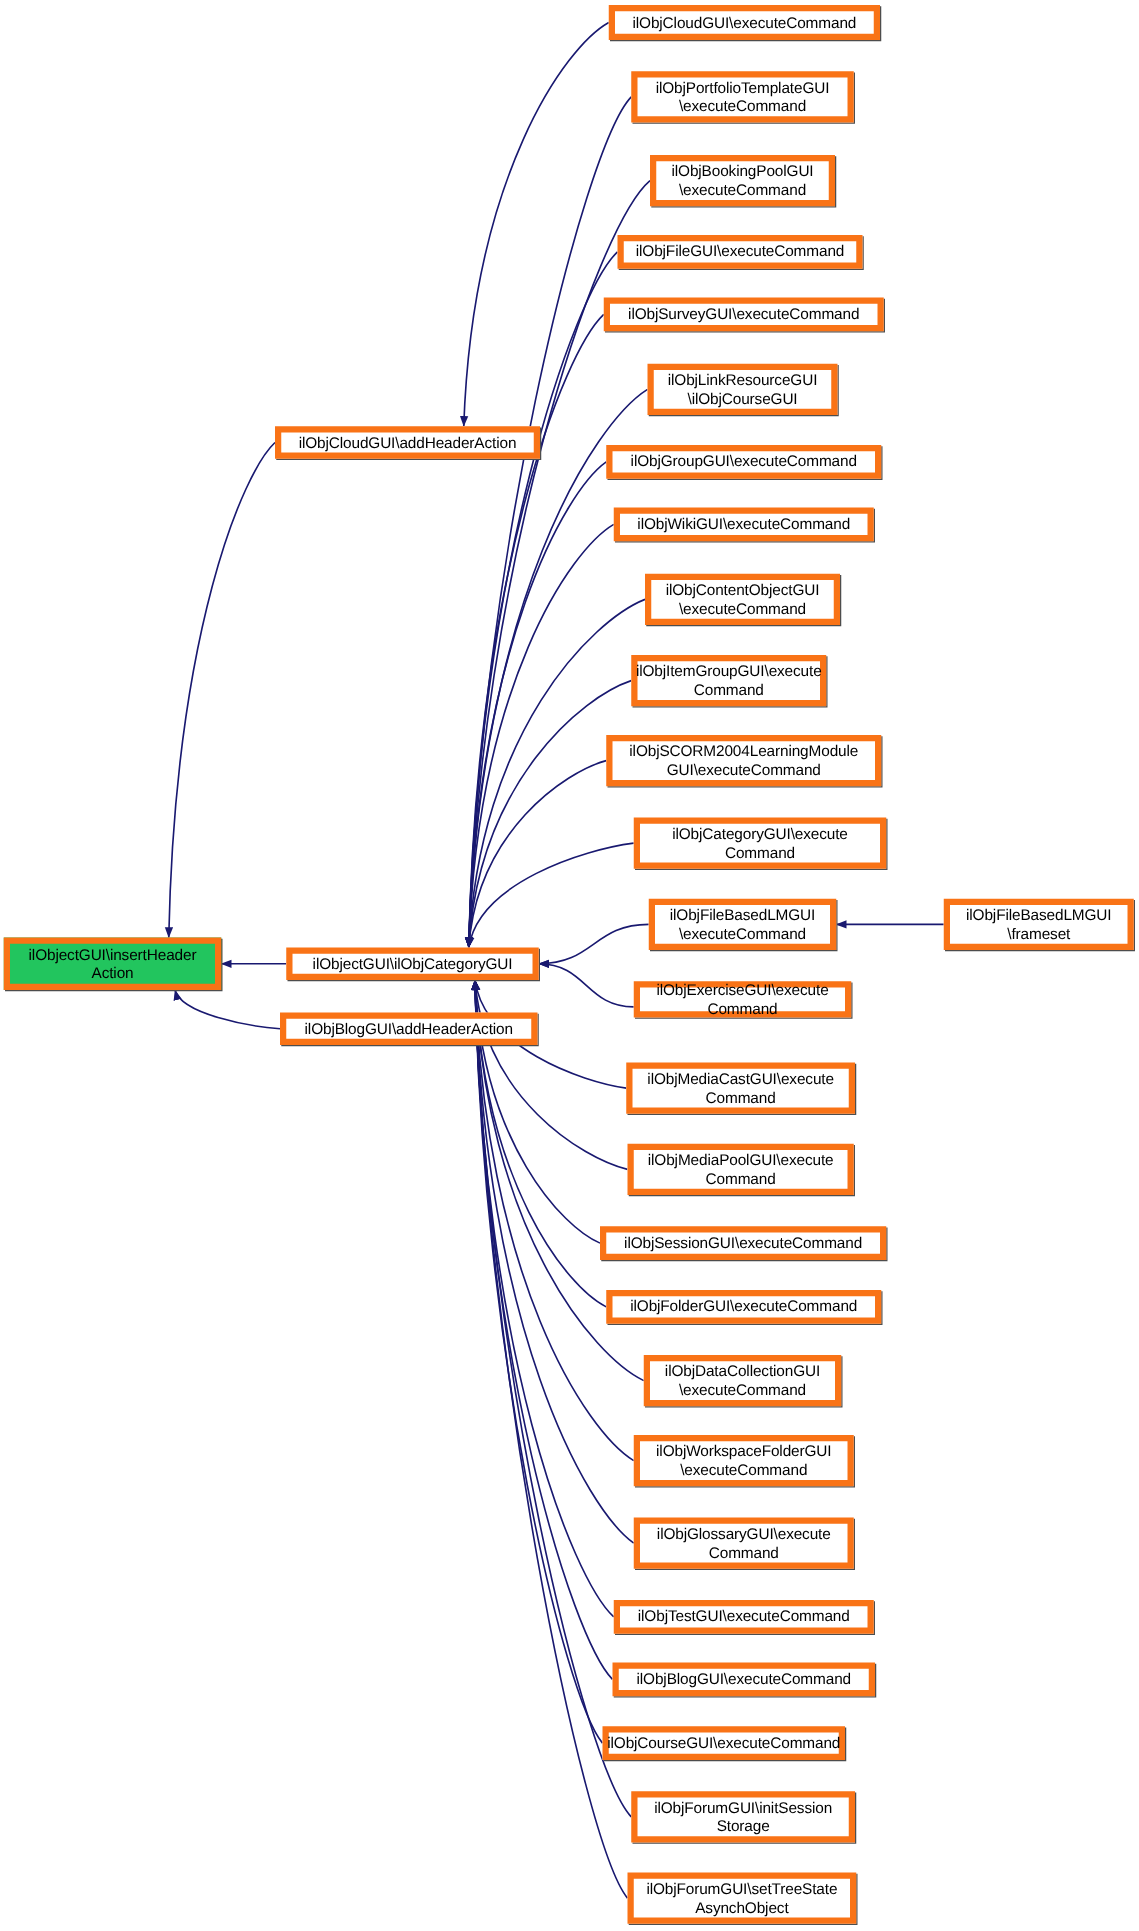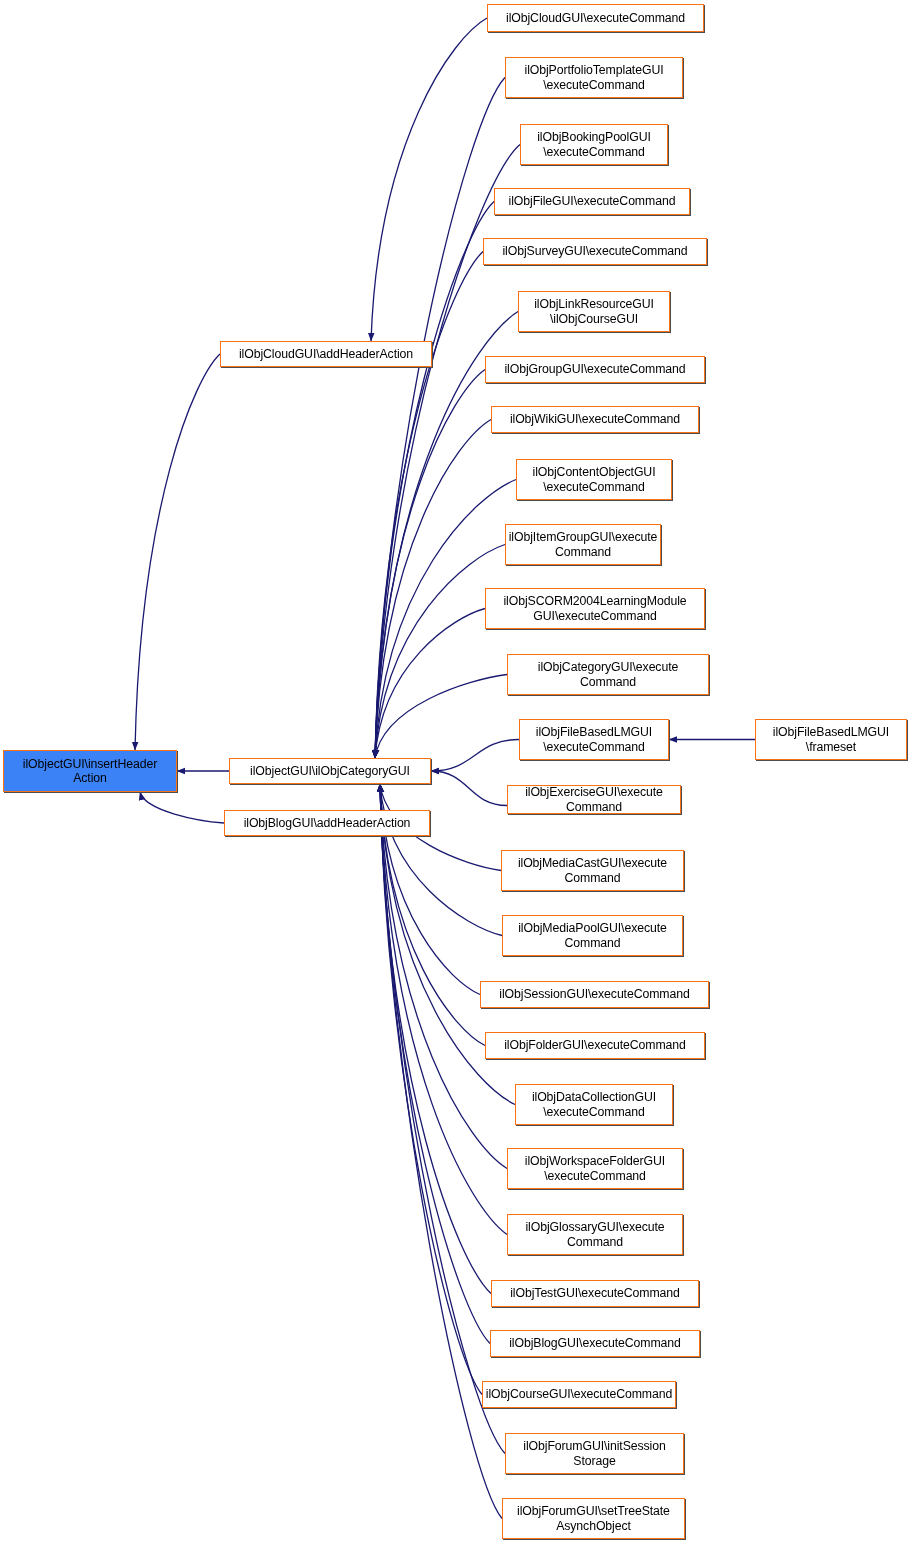--- a/index.html
+++ b/index.html
@@ -13,36 +13,36 @@
   }
   svg#edges{
     position:absolute;
     left:0; top:0;
     width:911px; height:1545px;
     pointer-events:none;
   }
   .node{
     position:absolute;
     box-sizing:border-box;
-    border:1px solid #f97316;
+    border:5px solid #f97316;
     background:#ffffff;
     color:#000000;
     font-size:12.3px;
     line-height:14.5px;
     display:flex;
     align-items:center;
     justify-content:center;
     text-align:center;
     letter-spacing:-0.1px;
     white-space:pre-line;
     z-index:5;
     box-shadow:1px 1px 0 0 #4d4d4d;
   }
   .node.highlight{
-    background:#3b82f6;
+    background:#22c55e;
     text-align:center;
   }
 </style>
 </head>
 <body>
 
 <div id="canvas">
   <svg id="edges" viewBox="0 0 911 1545">
     <defs>
       <marker id="arrow" markerWidth="9" markerHeight="9" refX="8.2" refY="3.6" orient="auto" markerUnits="userSpaceOnUse">

